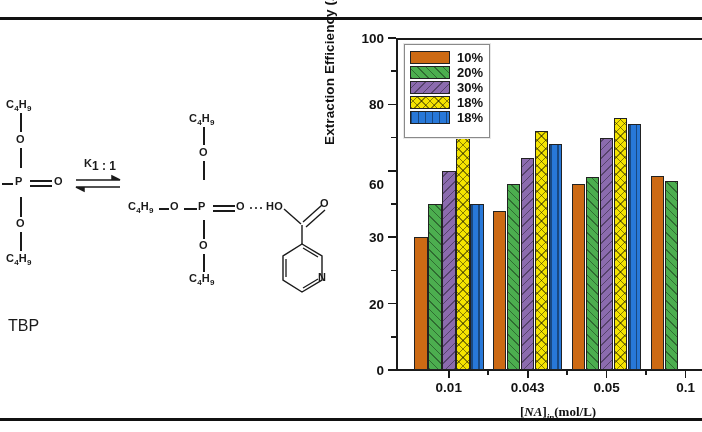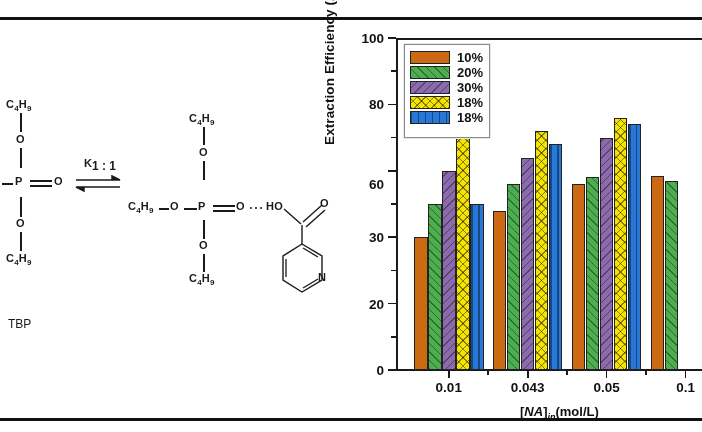--- a/index.html
+++ b/index.html
@@ -9,21 +9,21 @@
   }
   .rule{position:absolute;left:0;width:702px;height:3px;background:#111;}
   .rule.top{top:17px;}
   .rule.bottom{top:418px;}
 
   
   #scheme{position:absolute;left:0;top:20px;width:340px;height:398px;}
   .atom{position:absolute;font-weight:bold;font-size:11px;color:#1a1a1a;
         white-space:nowrap;letter-spacing:.2px;}
   .atom sub{font-size:8px;}
-  .plain{position:absolute;font-size:12px;color:#1a1a1a;white-space:nowrap;font-weight:normal;}
+  .plain{position:absolute;font-size:16px;color:#1a1a1a;white-space:nowrap;font-weight:normal;}
   .bond{position:absolute;background:#1a1a1a;}
   .vb{width:1.6px;}
   .hb{height:1.6px;}
   .dbl{position:absolute;height:1.6px;background:#1a1a1a;}
   .dot{position:absolute;width:1.8px;height:1.8px;border-radius:50%;background:#1a1a1a;}
   .eqlabel{position:absolute;font-weight:bold;font-size:11px;color:#1a1a1a;}
   .eqlabel sub{font-size:12px;font-weight:bold;}
   #ring{position:absolute;}
 
   
@@ -201,21 +201,21 @@
       <div class="xtick" style="left: 191.711px; top: 360px;">0.043</div>
       <div class="xtickmark" style="left: 269.872px; top: 351px; height: 7px;"></div>
       <div class="xtick" style="left: 270.672px; top: 360px;">0.05</div>
       <div class="xtickmark" style="left: 348.833px; top: 351px; height: 7px;"></div>
       <div class="xtick" style="left: 349.633px; top: 360px;">0.1</div>
       <div class="xtickmark" style="left: 151.431px; top: 351px; height: 4px;"></div>
       <div class="xtickmark" style="left: 230.392px; top: 351px; height: 4px;"></div>
       <div class="xtickmark" style="left: 309.353px; top: 351px; height: 4px;"></div>
     </div>
 
-  <div class="xlabel" style="left:184px;top:384px;">
+  <div class="xlabel" style="left:184px;top:384px;font-family:Liberation Serif, serif;">
     [<i>NA</i>]<span class="sb">in</span>(mol/L)
   </div>
 
   <div id="legend" style="left:68px;top:24px;">
       <div class="lg-row">
         <div class="lg-swatch p-solid" style="background-color: rgb(204, 106, 20);"></div>
         <div class="lg-text">10%</div>
       </div>
       <div class="lg-row">
         <div class="lg-swatch p-fdiag" style="background-color: rgb(76, 174, 79);"></div>

